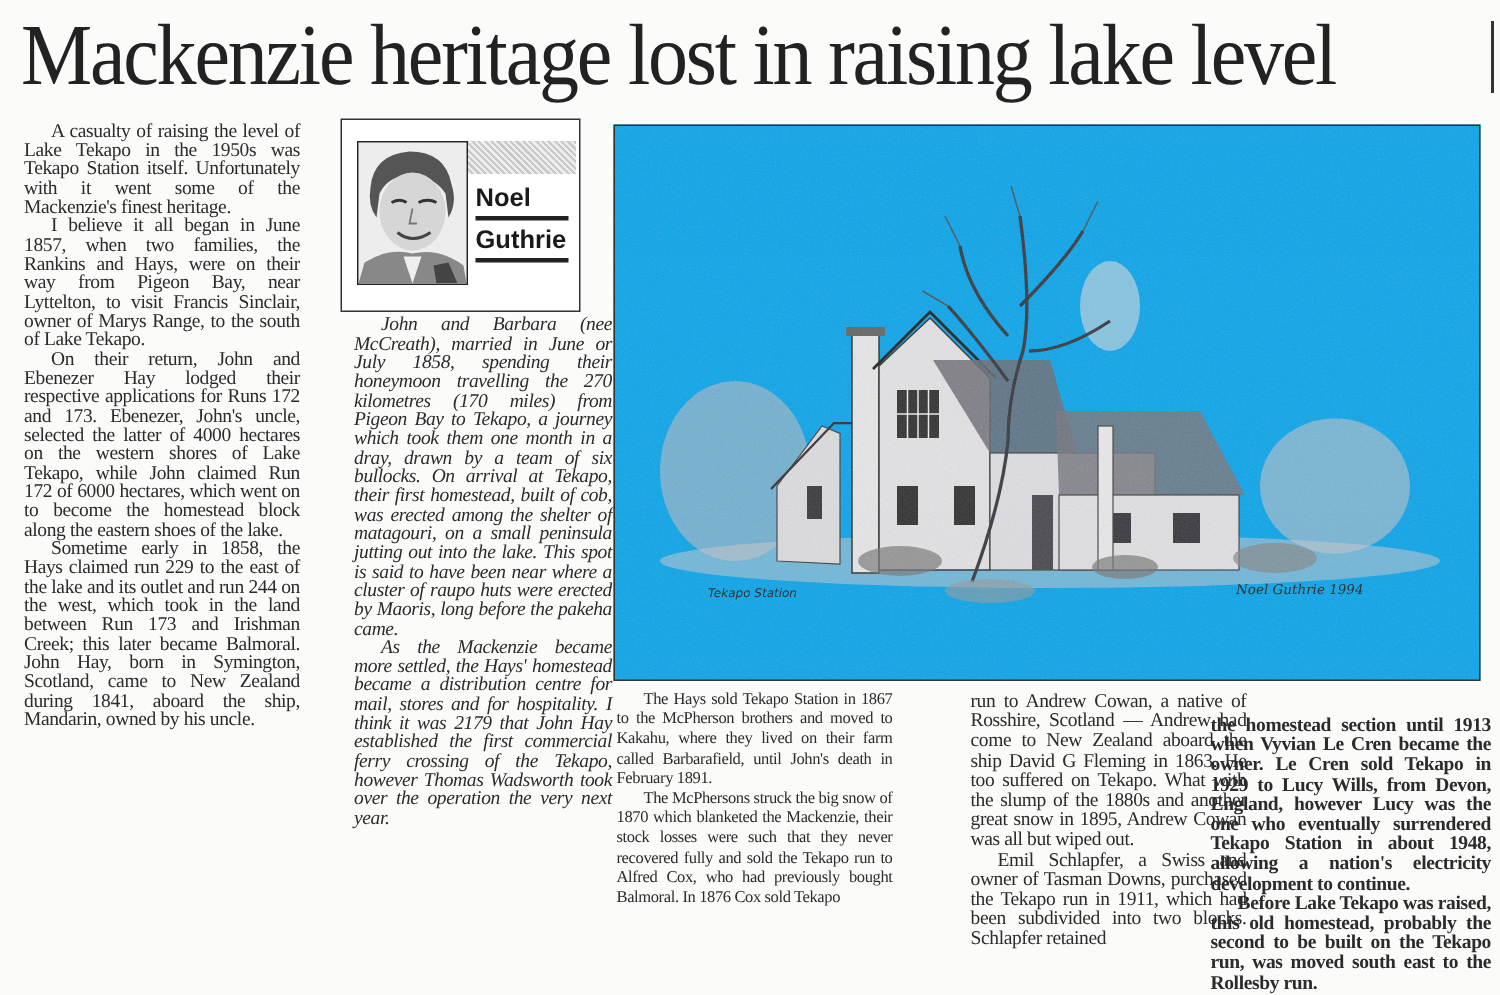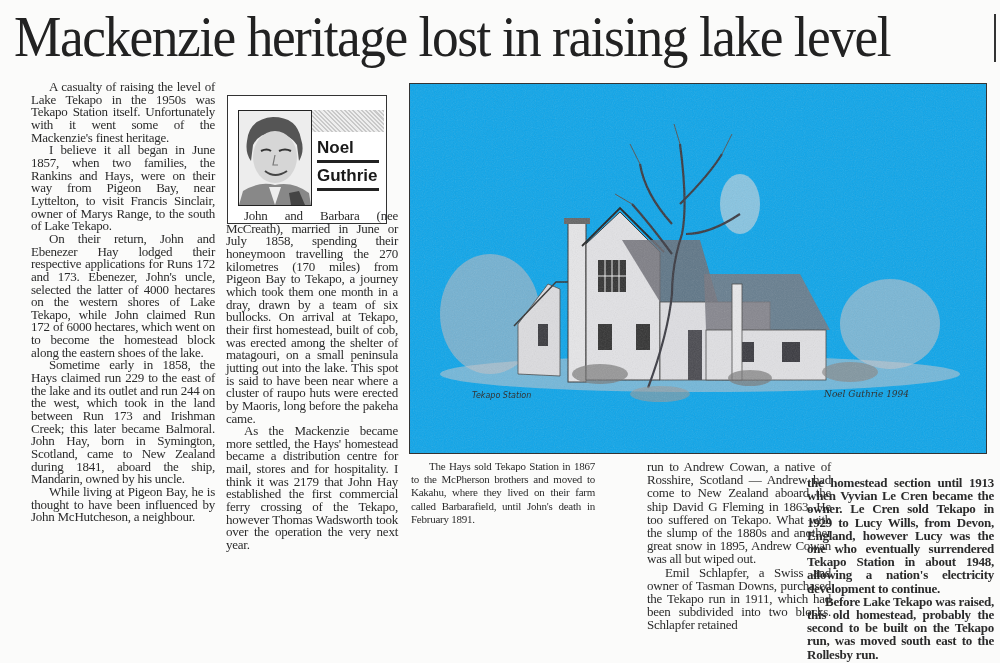--- a/index.html
+++ b/index.html
@@ -16,29 +16,29 @@
   }
   .rule-right {
     position:absolute; left:994px; top:14px; width:2px; height:48px; background:#333;
   }
   .col {
     position:absolute; font-size:12.1px; line-height:12.6px;
     text-align:justify; color:#2b2b2b; letter-spacing:-0.25px;
     font-family:"Liberation Serif",serif;
   }
   .col p { margin:0; text-indent:18px; }
-  #col1 { left:16px; top:81px; width:184px; font-size:13px; line-height:12.65px;margin-left:15px; }
-  #col2 { left:226px; top:210px; width:172px; font-size:13px; line-height:12.65px; }
+  #col1 { left:16px; top:81px; width:184px; font-size:13px; line-height:12.65px; }
+  #col2 { left:236px; top:210px; width:172px; font-size:13px; line-height:12.65px;font-style:italic; }
   #col3 { left:411px; top:460px; width:184px; font-size:11px; line-height:13.2px; }
   #col4 { left:607px; top:460px; width:184px; font-size:13px; line-height:13.2px;margin-left:40px; }
   #col5 { left:807px; top:476px; width:187px; font-size:13px; line-height:13.2px;font-weight:bold; }
 
   .byline-box {
     position:absolute; left:227px; top:79px; width:158px; height:127px;
-    border:1.5px solid #333; background:#fff;margin-top:16px;
+    border:1.5px solid #333; background:#fff;
   }
   .byline-hatch {
     position:absolute; left:10px; top:14px; width:146px; height:22px;
     background: repeating-linear-gradient(45deg,#c9c9c9 0 1.5px,#eee 1.5px 3px);
   }
   .portrait {
     position:absolute; left:10px; top:14px; width:72px; height:94px;
     border:1.5px solid #222; background:#e8e8e8; overflow:hidden;
   }
   .byline-name {
@@ -63,21 +63,20 @@
 <body>
 
 <div class="headline">Mackenzie heritage lost in raising lake level</div>
 <div class="rule-right"></div>
 
 <div class="col" id="col1">
   <p>A casualty of raising the level of Lake Tekapo in the 1950s was Tekapo Station itself. Unfortunately with it went some of the Mackenzie's finest heritage.</p>
   <p>I believe it all began in June 1857, when two families, the Rankins and Hays, were on their way from Pigeon Bay, near Lyttelton, to visit Francis Sinclair, owner of Marys Range, to the south of Lake Tekapo.</p>
   <p>On their return, John and Ebenezer Hay lodged their respective applications for Runs 172 and 173. Ebenezer, John's uncle, selected the latter of 4000 hectares on the western shores of Lake Tekapo, while John claimed Run 172 of 6000 hectares, which went on to become the homestead block along the eastern shoes of the lake.</p>
   <p>Sometime early in 1858, the Hays claimed run 229 to the east of the lake and its outlet and run 244 on the west, which took in the land between Run 173 and Irishman Creek; this later became Balmoral. John Hay, born in Symington, Scotland, came to New Zealand during 1841, aboard the ship, Mandarin, owned by his uncle.</p>
-  <p>While living at Pigeon Bay, he is thought to have been influenced by John McHutcheson, a neighbour.</p>
 </div>
 
 <div class="byline-box">
   <div class="byline-hatch"></div>
   <div class="portrait">
     <svg width="72" height="94" viewBox="0 0 72 94">
       <rect width="72" height="94" fill="#ededed"></rect>
       <path d="M8 30 Q10 8 34 6 Q58 6 62 28 Q66 40 60 50 L58 34 Q50 22 34 22 Q20 22 14 34 L12 50 Q6 42 8 30Z" fill="#555"></path>
       <ellipse cx="36" cy="46" rx="22" ry="26" fill="#d6d6d6"></ellipse>
       <path d="M22 40 Q28 37 32 40 M40 40 Q46 37 52 40" stroke="#333" stroke-width="2" fill="none"></path>
@@ -155,20 +154,21 @@
     <ellipse cx="440" cy="288" rx="28" ry="10" fill="#888" opacity="0.7"></ellipse>
     <ellipse cx="250" cy="310" rx="30" ry="8" fill="#999" opacity="0.6"></ellipse>
     <rect width="576" height="369" filter="url(#grain)" opacity="0.5"></rect>
   </svg>
   <div class="caption-left">Tekapo Station</div>
   <div class="caption-right">Noel Guthrie 1994</div>
 </div>
 
 <div class="col" id="col3">
   <p>The Hays sold Tekapo Station in 1867 to the McPherson brothers and moved to Kakahu, where they lived on their farm called Barbarafield, until John's death in February 1891.</p>
+  <p>The McPhersons struck the big snow of 1870 which blanketed the Mackenzie, their stock losses were such that they never recovered fully and sold the Tekapo run to Alfred Cox, who had previously bought Balmoral. In 1876 Cox sold Tekapo</p>
 </div>
 <div class="col" id="col4">
   <p style="text-indent:0">run to Andrew Cowan, a native of Rosshire, Scotland — Andrew had come to New Zealand aboard the ship David G Fleming in 1863. He too suffered on Tekapo. What with the slump of the 1880s and another great snow in 1895, Andrew Cowan was all but wiped out.</p>
   <p>Emil Schlapfer, a Swiss and owner of Tasman Downs, purchased the Tekapo run in 1911, which had been subdivided into two blocks. Schlapfer retained</p>
 </div>
 <div class="col" id="col5">
   <p style="text-indent:0">the homestead section until 1913 when Vyvian Le Cren became the owner. Le Cren sold Tekapo in 1929 to Lucy Wills, from Devon, England, however Lucy was the one who eventually surrendered Tekapo Station in about 1948, allowing a nation's electricity development to continue.</p>
   <p>Before Lake Tekapo was raised, this old homestead, probably the second to be built on the Tekapo run, was moved south east to the Rollesby run.</p>
 </div>
 

